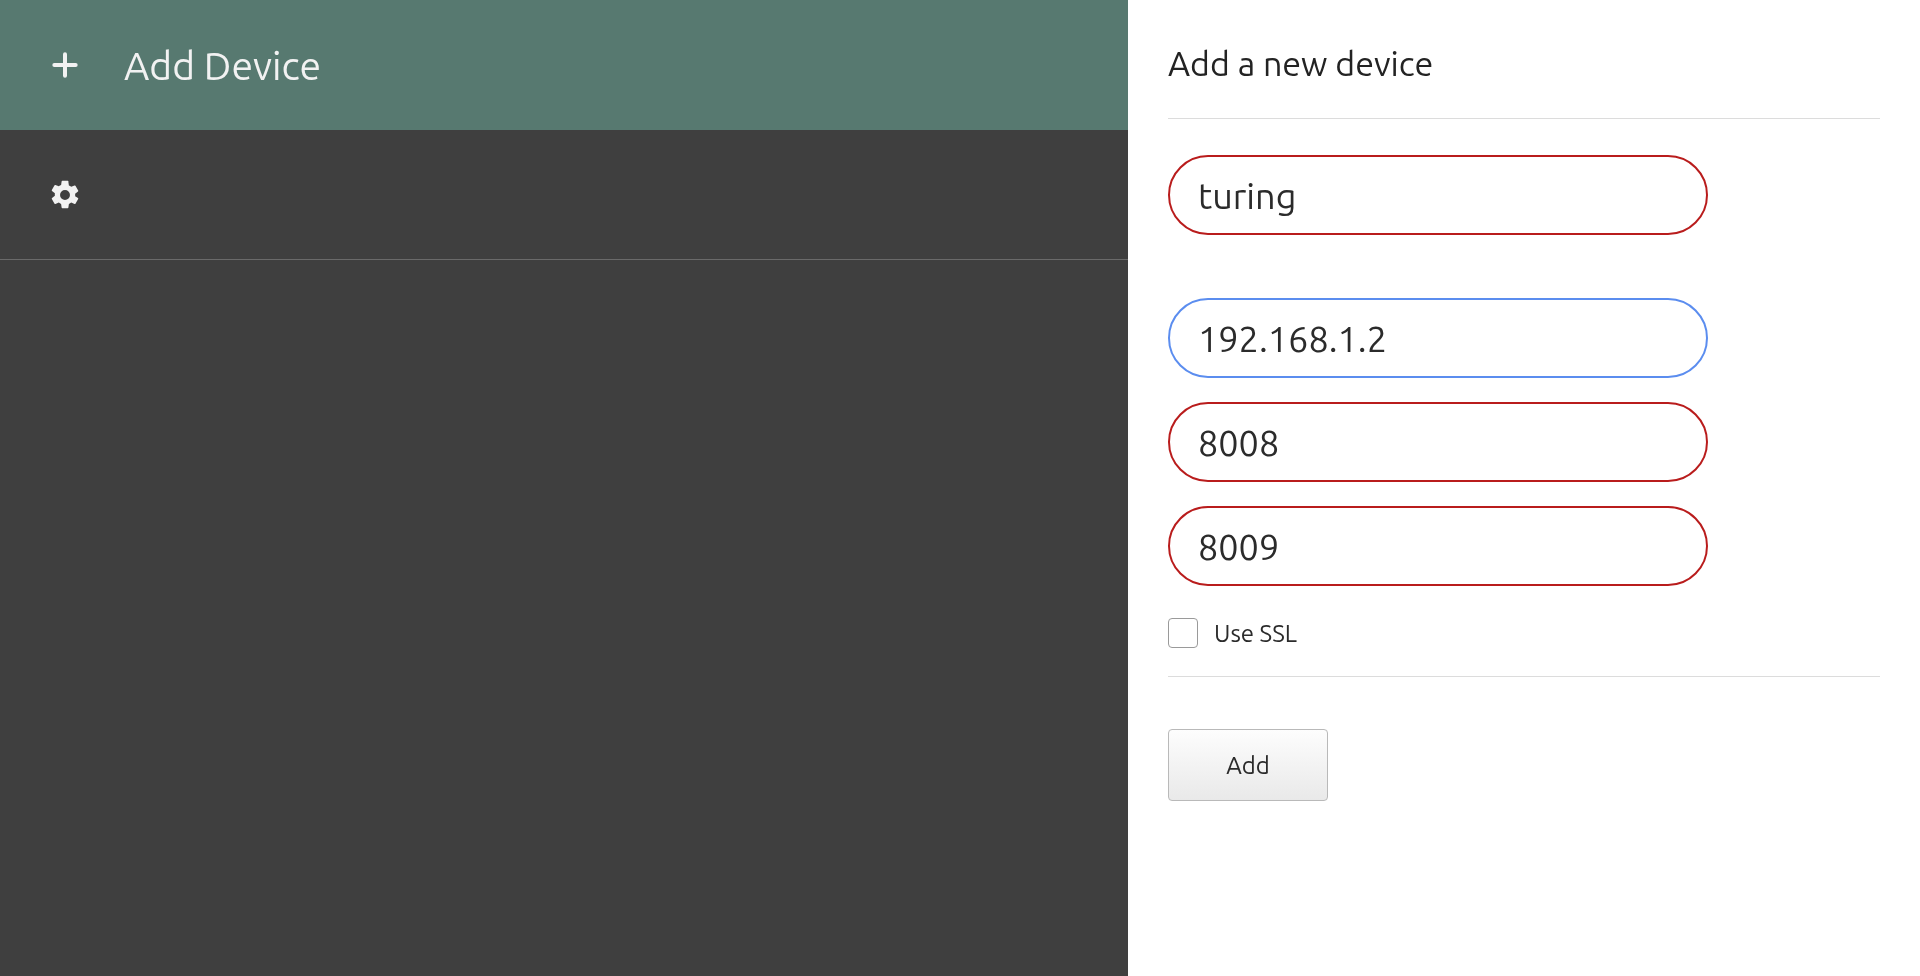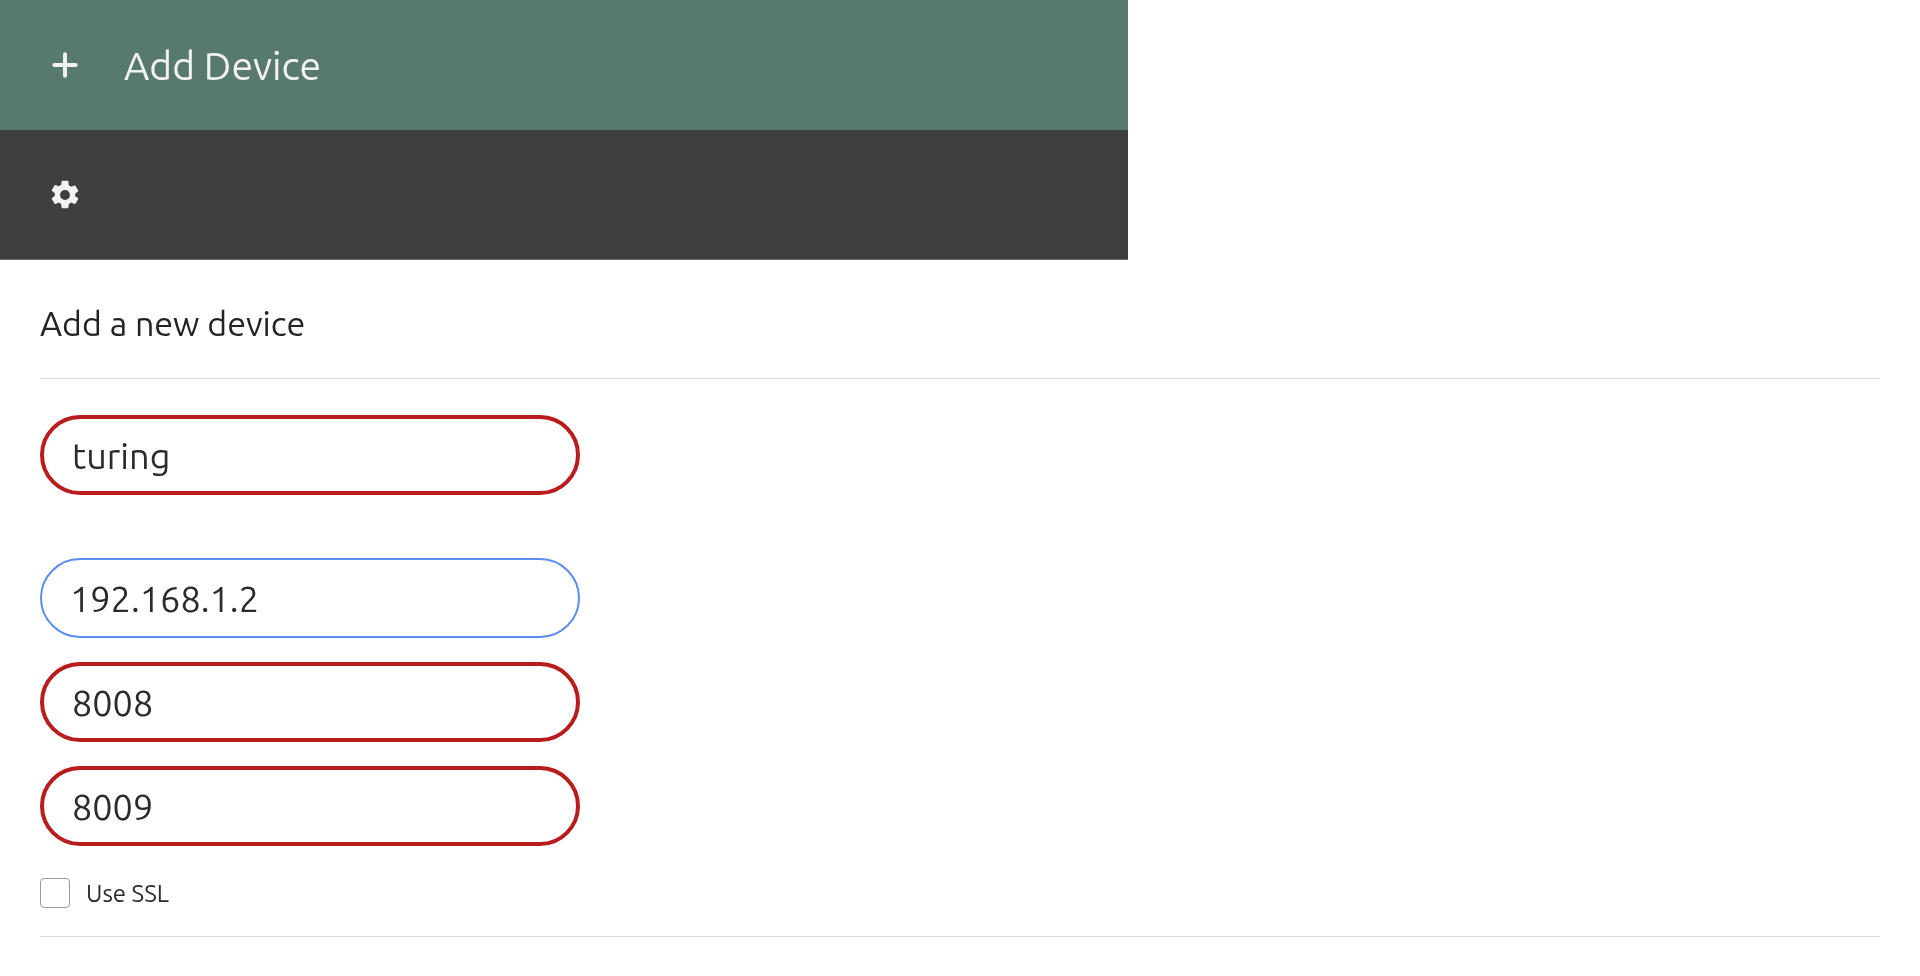--- a/index.html
+++ b/index.html
@@ -9,21 +9,20 @@
     background: #ffffff;
     color: #2b2b2b;
     width: 1920px;
     height: 976px;
     overflow: hidden;
   }
   .app {
     display: flex;
     width: 1920px;
     height: 976px;
-    flex-direction: column;
   }
 
   
   .sidebar {
     width: 1128px;
     background: #3f3f3f;
     display: flex;
     flex-direction: column;
   }
   .sidebar-item {
@@ -67,21 +66,21 @@
   }
   .form {
     padding-top: 36px;
     display: flex;
     flex-direction: column;
     gap: 24px;
   }
   .text-input {
     width: 540px;
     height: 80px;
-    border: 4px solid #b91c1c;
+    border: 2px solid #b91c1c;
     border-radius: 40px;
     padding: 0 28px;
     font-size: 36px;
     color: #2b2b2b;
     background: #ffffff;
     outline: none;
     font-family: inherit;
   }
   .text-input.focused {
     border: 2px solid #5b8def;
@@ -111,28 +110,27 @@
   .checkbox-label {
     font-size: 24px;
     color: #2b2b2b;
   }
   .submit-row {
     padding-top: 28px;
   }
   .submit-btn {
     width: 160px;
     height: 72px;
-    font-size: 36px;
+    font-size: 24px;
     color: #2b2b2b;
     background: linear-gradient(to bottom, #fdfdfd, #e9e9e9);
     border: 1px solid #b9b9b9;
     border-radius: 4px;
     cursor: pointer;
     font-family: inherit;
-    margin-top: 20px;
   }
 </style>
 </head>
 <body>
 
 <div class="app">
 
   <nav class="sidebar">
     <div class="sidebar-item active">
       <span class="icon">

